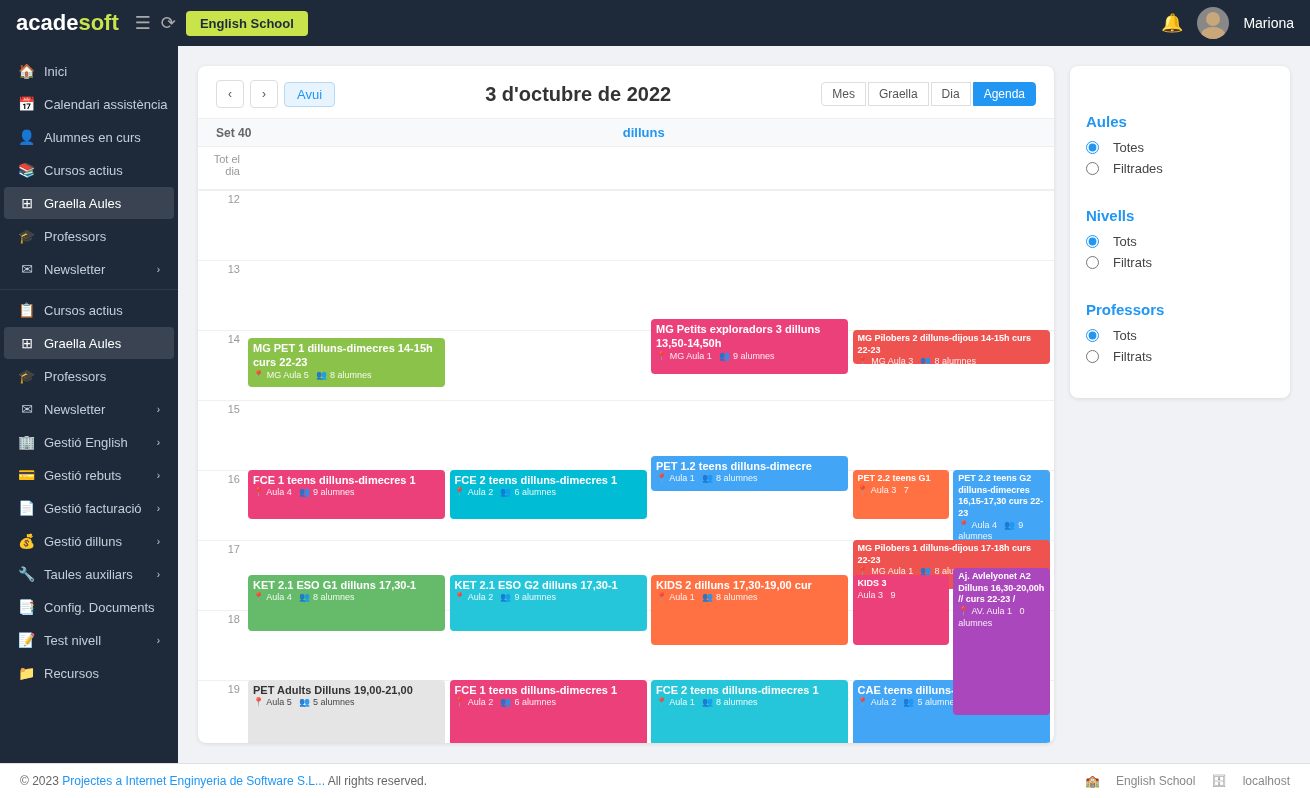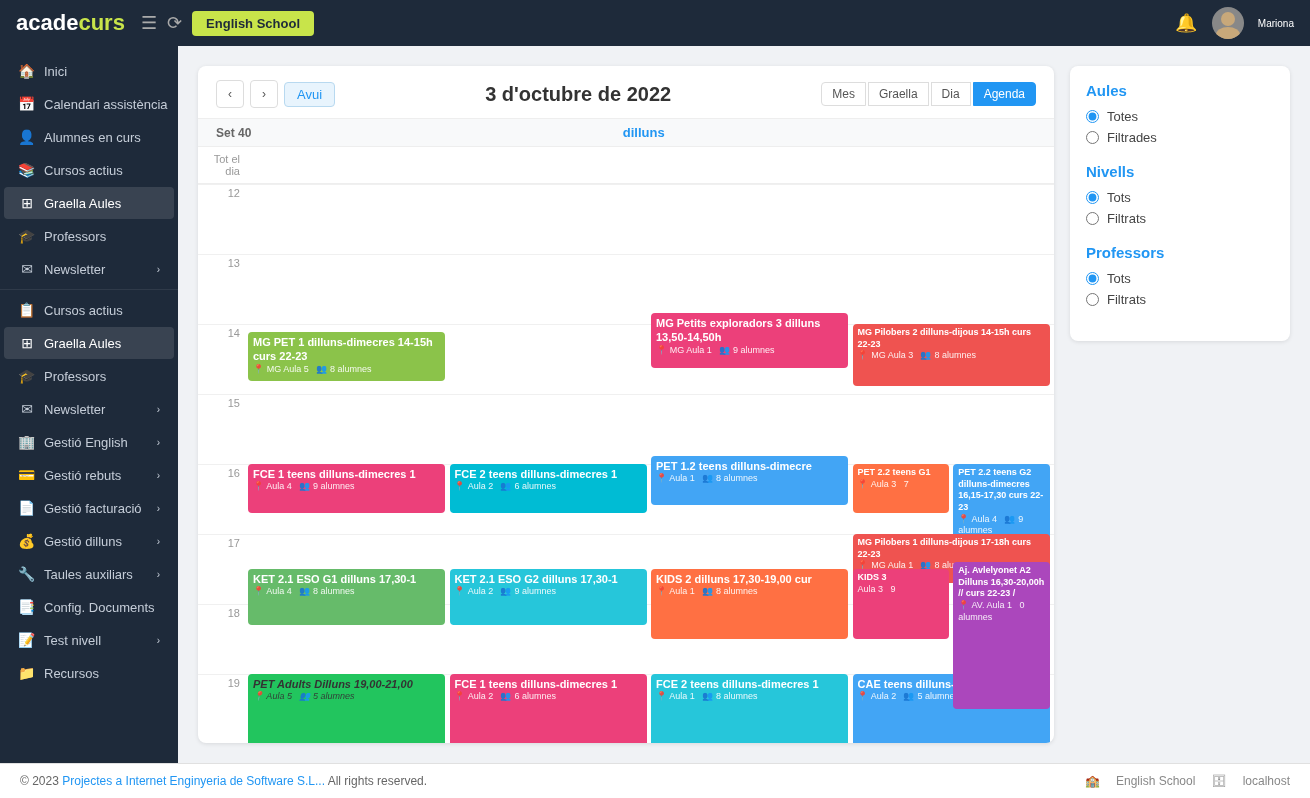--- a/index.html
+++ b/index.html
@@ -23,21 +23,21 @@
       border: none;
       border-radius: 4px;
       padding: 5px 14px;
       font-weight: bold;
       font-size: 13px;
       cursor: pointer;
     }
     .topnav-right { margin-left: auto; display: flex; align-items: center; gap: 14px; }
     .topnav-bell { color: #aaa; font-size: 18px; }
     .topnav-avatar { width: 32px; height: 32px; border-radius: 50%; background: #888; overflow: hidden; display: flex; align-items: center; justify-content: center; }
-    .topnav-username { color: #fff; font-size: 10px; text-align: right; }
+    .topnav-username { color: #fff; font-size: 14px; text-align: right; }
 
     
     .main-layout { display: flex; flex: 1; overflow: hidden; }
 
     
     .sidebar {
       width: 178px;
       background: #1e2a3a;
       flex-shrink: 0;
       overflow-y: auto;
@@ -177,22 +177,22 @@
     .right-panel {
       width: 220px;
       flex-shrink: 0;
       background: #fff;
       border-radius: 8px;
       box-shadow: 0 1px 4px rgba(0,0,0,0.1);
       padding: 16px;
       height: fit-content;
     }
     .filter-section { margin-bottom: 18px; }
-    .filter-title { font-size: 15px; font-weight: 700; color: #2196f3; margin-bottom: 10px; }
-    .filter-option { display: flex; align-items: center; gap: 8px; margin-bottom: 6px; font-size: 13px; color: #444; cursor: pointer; }
+    .filter-title { font-size: 15px; font-weight: 700; color: #2196f3; margin-bottom: 10px; margin-top: 31px; }
+    .filter-option { display: flex; align-items: center; gap: 14px; margin-bottom: 6px; font-size: 13px; color: #444; cursor: pointer; }
     .filter-option input[type=radio] { accent-color: #2196f3; }
 
     
     .footer {
       background: #fff;
       border-top: 1px solid #e0e0e0;
       padding: 10px 20px;
       font-size: 12px;
       color: #666;
       display: flex;
@@ -206,31 +206,31 @@
     
     .ev-olive { background: #8bc34a; }
     .ev-teal { background: #26c6da; }
     .ev-pink { background: #ec407a; }
     .ev-red { background: #ef5350; }
     .ev-orange { background: #ff7043; }
     .ev-blue { background: #42a5f5; }
     .ev-cyan { background: #00bcd4; }
     .ev-green { background: #66bb6a; }
     .ev-purple { background: #ab47bc; }
-    .ev-lime { background: #22c55e; color: #333; font-style: italic; }
+    .ev-lime { background: #e5e5e5; color: #333; }
 
     .sidebar-scroll::-webkit-scrollbar { width: 4px; }
     .sidebar-scroll::-webkit-scrollbar-thumb { background: rgba(255,255,255,0.2); border-radius: 2px; }
   </style>
 </head>
 <body>
 
 <nav class="topnav">
   <span class="topnav-logo">
-    <span style="color:#fff">acade</span><span style="color:#c8e44a">curs</span>
+    <span style="color:#fff">acade</span><span style="color:#c8e44a">soft</span>
   </span>
   <span class="topnav-icon">☰</span>
   <span class="topnav-icon">⟳</span>
   <button class="topnav-school-btn">English School</button>
   <div class="topnav-right">
     <span class="topnav-bell">🔔</span>
     <div class="topnav-avatar">
       <svg width="32" height="32" viewBox="0 0 32 32">
           <circle cx="16" cy="12" r="7" fill="#c8a87a"></circle>
           <ellipse cx="16" cy="28" rx="12" ry="8" fill="#c8a87a"></ellipse>
@@ -351,21 +351,21 @@
 
       <div class="week-row">
         <span class="week-label">Set 40</span>
         <span class="week-day">dilluns</span>
         <span style="margin-left:auto"></span>
       </div>
 
       <div class="cal-grid-container">
 
         <div style="display:flex;border-bottom:1px solid #eee">
-          <div style="width:50px;flex-shrink:0;padding:6px 8px 6px 0;font-size:11px;color:#999;text-align:right">Tot el dia</div>
+          <div style="width:50px;flex-shrink:0;padding:6px 8px 12px 0;font-size:11px;color:#999;text-align:right">Tot el dia</div>
           <div style="flex:1;min-height:24px"></div>
         </div>
 
         <div style="display:flex;position:relative">
 
           <div class="time-col">
             <div class="time-slot">12</div>
             <div class="time-slot">13</div>
             <div class="time-slot">14</div>
             <div class="time-slot">15</div>
@@ -388,34 +388,34 @@
             <div style="height:70px;border-top:1px solid #f0f0f0"></div>
 
             <div class="event-block ev-olive" style="top:148px;height:49px;left:0%;width:24.5%;margin-right:0.5%">
               <div class="event-title">MG PET 1 dilluns-dimecres 14-15h curs 22-23</div>
               <div class="event-detail">📍 MG Aula 5 &nbsp; 👥 8 alumnes</div>
             </div>
             <div class="event-block ev-pink" style="top:129px;height:55px;left:50%;width:24.5%">
               <div class="event-title">MG Petits exploradors 3 dilluns 13,50-14,50h</div>
               <div class="event-detail">📍 MG Aula 1 &nbsp; 👥 9 alumnes</div>
             </div>
-            <div class="event-block ev-red" style="top:140px;height:62px;left:75%;width:24.5%">
+            <div class="event-block ev-red" style="top:140px;height:34px;left:75%;width:24.5%">
               <div class="event-title" style="font-size:9px">MG Pilobers 2 dilluns-dijous 14-15h curs 22-23</div>
               <div class="event-detail">📍 MG Aula 3 &nbsp; 👥 8 alumnes</div>
             </div>
 
             <div class="event-block ev-pink" style="top:280px;height:49px;left:0%;width:24.5%">
               <div class="event-title">FCE 1 teens dilluns-dimecres 1</div>
               <div class="event-detail">📍 Aula 4 &nbsp; 👥 9 alumnes</div>
             </div>
             <div class="event-block ev-cyan" style="top:280px;height:49px;left:25%;width:24.5%">
               <div class="event-title">FCE 2 teens dilluns-dimecres 1</div>
               <div class="event-detail">📍 Aula 2 &nbsp; 👥 6 alumnes</div>
             </div>
-            <div class="event-block ev-blue" style="top:272px;height:49px;left:50%;width:24.5%">
+            <div class="event-block ev-blue" style="top:266px;height:35px;left:50%;width:24.5%">
               <div class="event-title">PET 1.2 teens dilluns-dimecre</div>
               <div class="event-detail">📍 Aula 1 &nbsp; 👥 8 alumnes</div>
             </div>
             <div class="event-block ev-orange" style="top:280px;height:49px;left:75%;width:12%">
               <div class="event-title" style="font-size:9px">PET 2.2 teens G1</div>
               <div class="event-detail">📍 Aula 3 &nbsp; 7</div>
             </div>
             <div class="event-block ev-blue" style="top:280px;height:77px;left:87.5%;width:12%">
               <div class="event-title" style="font-size:9px">PET 2.2 teens G2 dilluns-dimecres 16,15-17,30 curs 22-23</div>
               <div class="event-detail">📍 Aula 4 &nbsp; 👥 9 alumnes</div>

